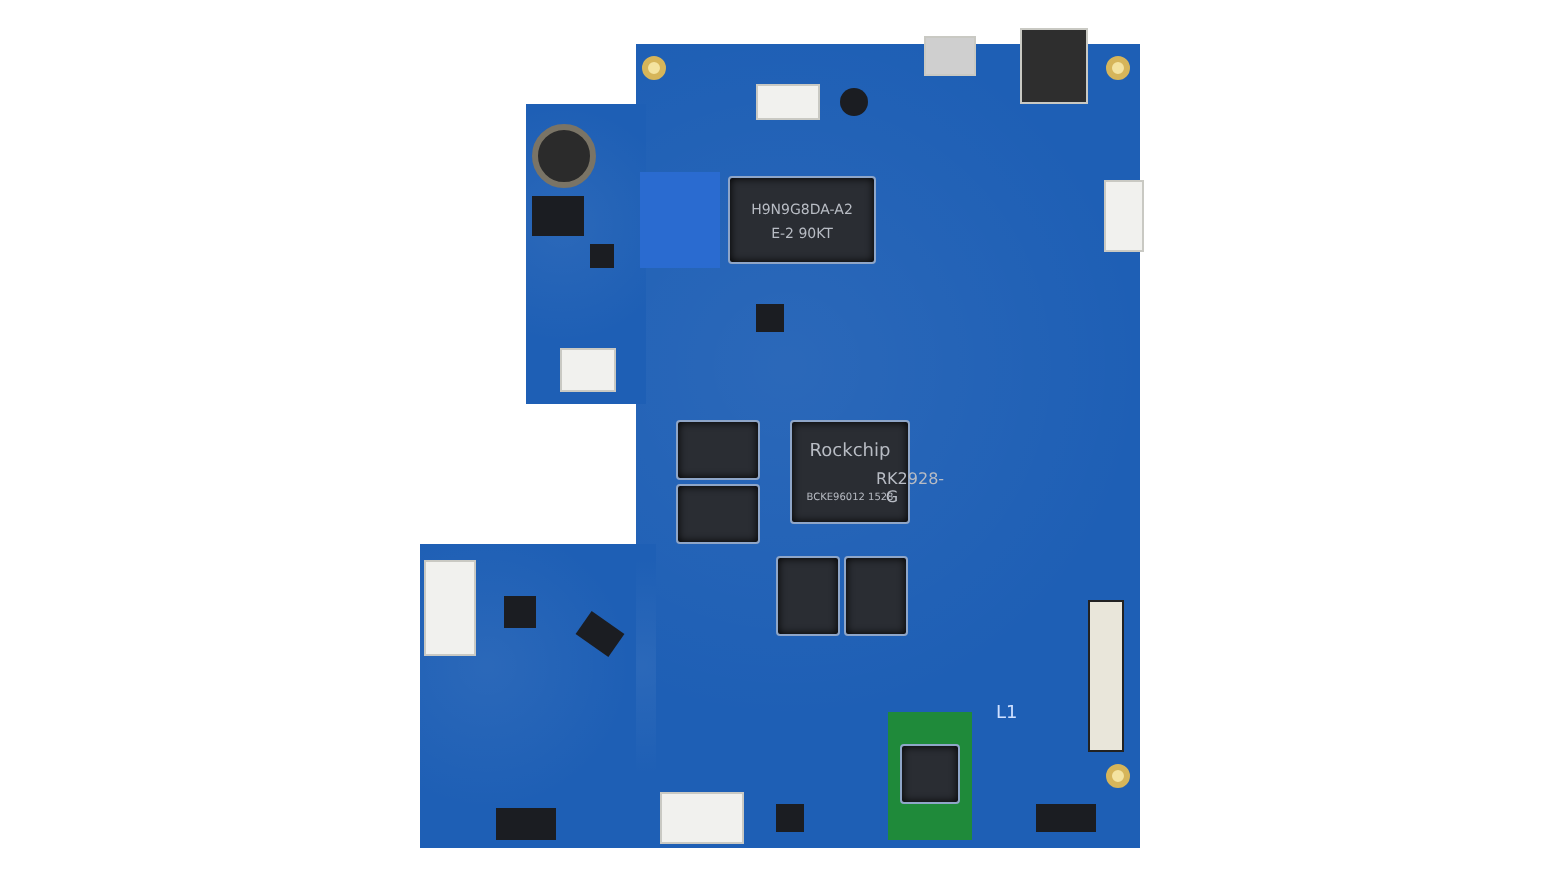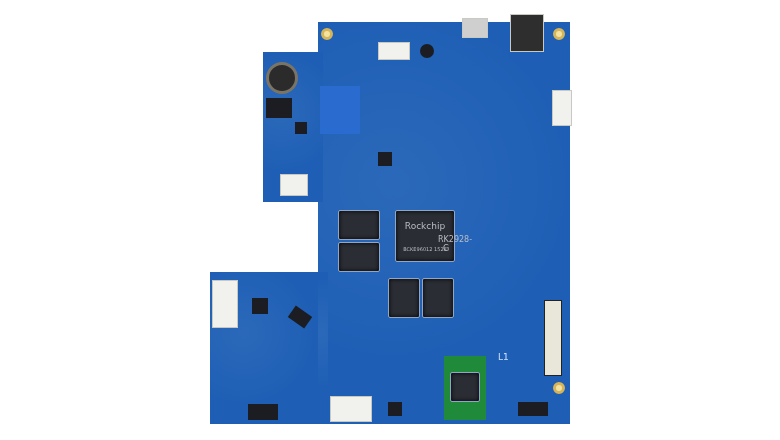--- a/index.html
+++ b/index.html
@@ -23,20 +23,24 @@
 
   <div class="board" style="left:318px;top:22px;width:252px;height:402px;"></div>
   <div class="board" style="left:263px;top:52px;width:60px;height:150px;"></div>
   <div class="board" style="left:210px;top:272px;width:112px;height:152px;"></div>
   <div class="board" style="left:318px;top:272px;width:10px;height:152px;"></div>
 
   <div class="hole" style="left:321px;top:28px;"></div>
   <div class="hole" style="left:553px;top:28px;"></div>
   <div class="hole" style="left:553px;top:382px;"></div>
 
+  <div class="chip" style="left:364px;top:88px;width:72px;height:42px;">
+    <div class="lbl" style="top:12px;font-size:7px;">H9N9G8DA-A2</div>
+    <div class="lbl" style="top:24px;font-size:7px;">E-2   90KT</div>
+  </div>
   <div class="abs" style="left:320px;top:86px;width:40px;height:48px;background:#2a6bd0;"></div>
 
   <div class="chip" style="left:395px;top:210px;width:58px;height:50px;">
     <div class="lbl" style="top:10px;font-size:9px;">Rockchip</div>
     <div class="lbl" style="top:24px;font-size:8px;margin-left:42px;">RK2928-G</div>
     <div class="lbl" style="top:35px;font-size:5px;">BCKE96012 1528</div>
   </div>
 
   <div class="chip" style="left:338px;top:210px;width:40px;height:28px;"></div>
   <div class="chip" style="left:338px;top:242px;width:40px;height:28px;"></div>

